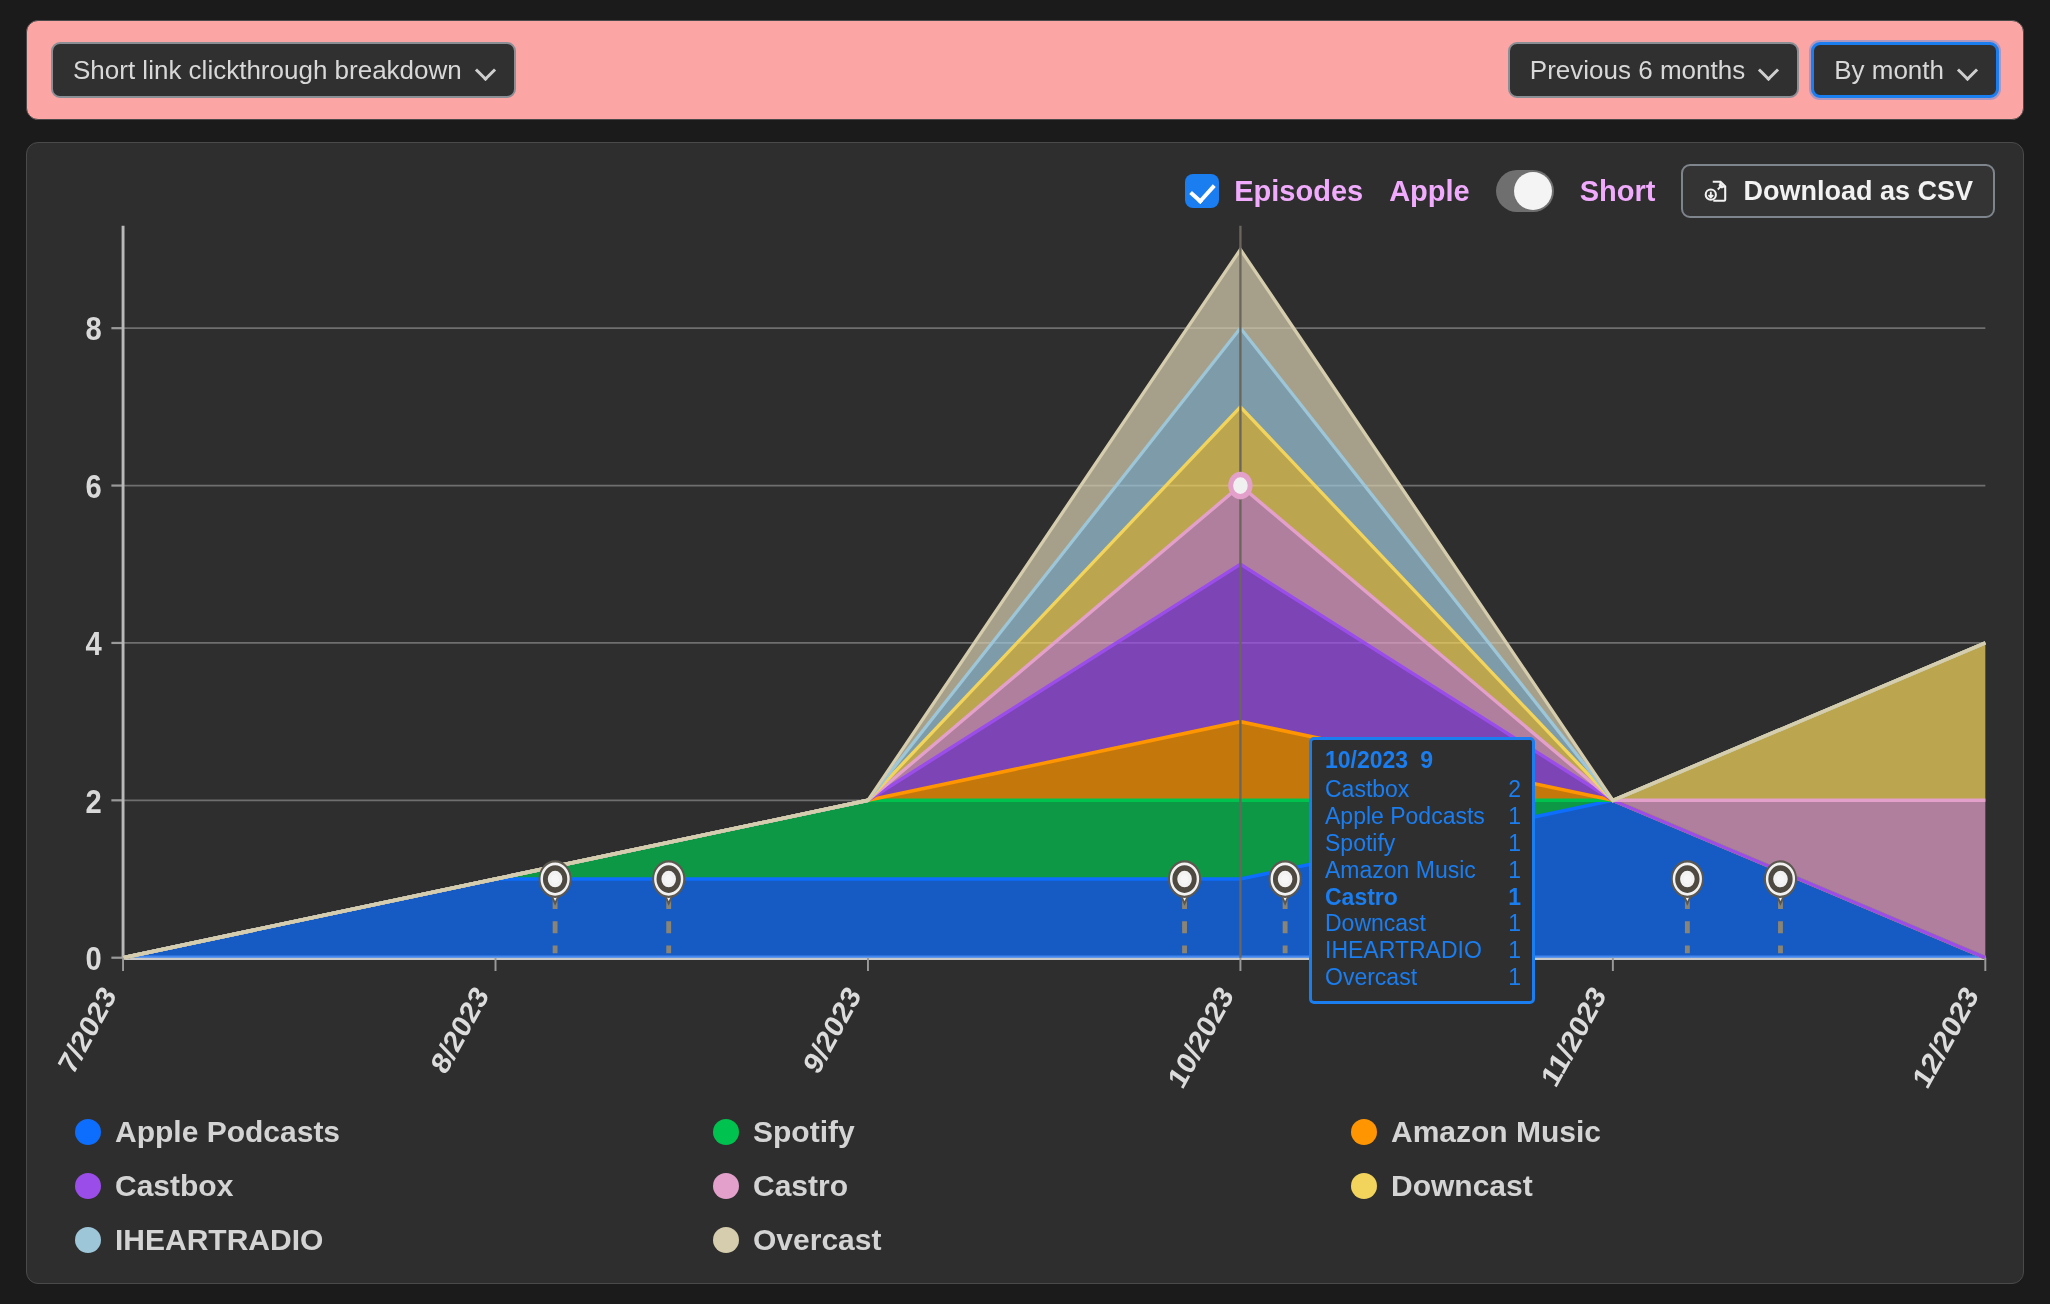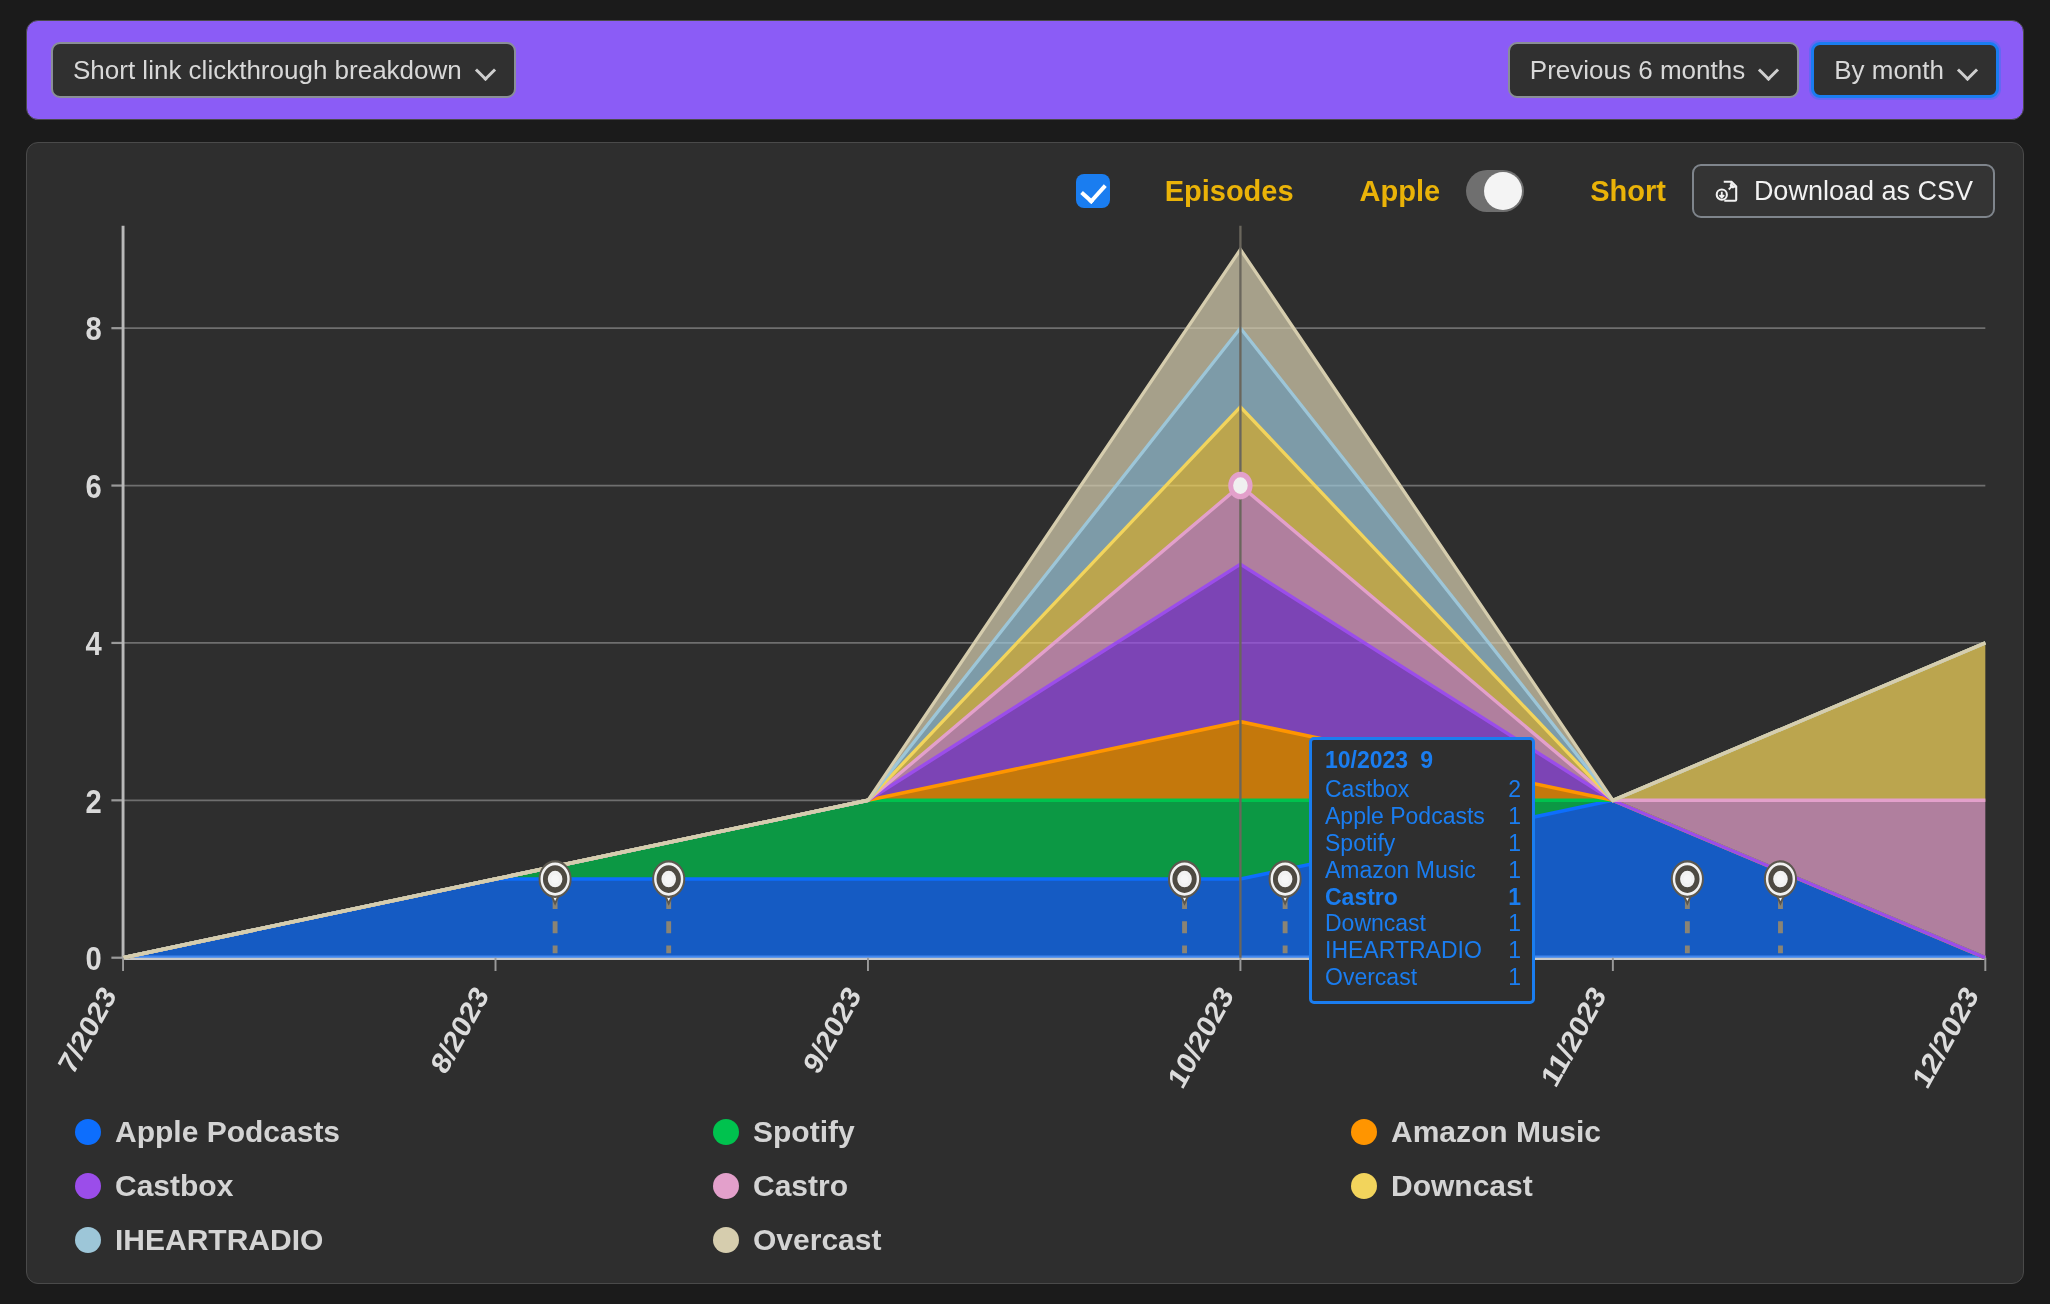--- a/index.html
+++ b/index.html
@@ -12,21 +12,21 @@
   }
   .page {
     width: 2050px; height: 1304px;
     background: #1b1b1b;
     padding: 20px 26px;
     display: flex; flex-direction: column; gap: 22px;
   }
 
   
   .controlbar {
-    background: #8b5cf6;
+    background: #fca5a5;
     border: 1px solid #4a4a4a;
     border-radius: 12px;
     height: 100px;
     display: flex; align-items: center;
     justify-content: space-between;
     padding: 0 24px;
     flex: none;
   }
   .select {
     background: #303030;
@@ -76,38 +76,38 @@
   .chk {
     width: 34px; height: 34px; border-radius: 8px;
     background: #1a7df0; position: relative; flex:none;
   }
   .chk::after{
     content:""; position:absolute; left:10px; top:5px;
     width: 11px; height: 19px;
     border-right: 4px solid #fff; border-bottom: 4px solid #fff;
     transform: rotate(42deg);
   }
-  .tb-label { color:#eab308; font-size: 29px; font-weight: 700; margin-left: 40px; }
+  .tb-label { color:#f0abfc; font-size: 29px; font-weight: 700; }
   .tb-label.mode { font-weight: 700; }
   .toggle {
     width: 58px; height: 42px; border-radius: 21px;
     background: #6f6f6f; position: relative; cursor: pointer; flex:none;
   }
   .toggle .knob {
     position:absolute; top: 2px; right: 2px;
     width: 38px; height: 38px; border-radius: 50%;
     background: #f4f4f4;
   }
   .csv-btn {
     display:inline-flex; align-items:center; gap: 14px;
     background: #343434;
     border: 2px solid #7f858c;
     border-radius: 9px;
     height: 54px; padding: 0 20px;
-    color: #f2f2f2; font-size: 27px; font-weight: 400;
+    color: #f2f2f2; font-size: 27px; font-weight: 700;
     cursor: pointer; white-space: nowrap;
   }
 
   
   .plotwrap { flex: 1 1 auto; position: relative; min-height: 0; }
   .plotwrap svg { display:block; width: 100%; height: 100%; }
 
   
   .tooltip {
     position: absolute;

